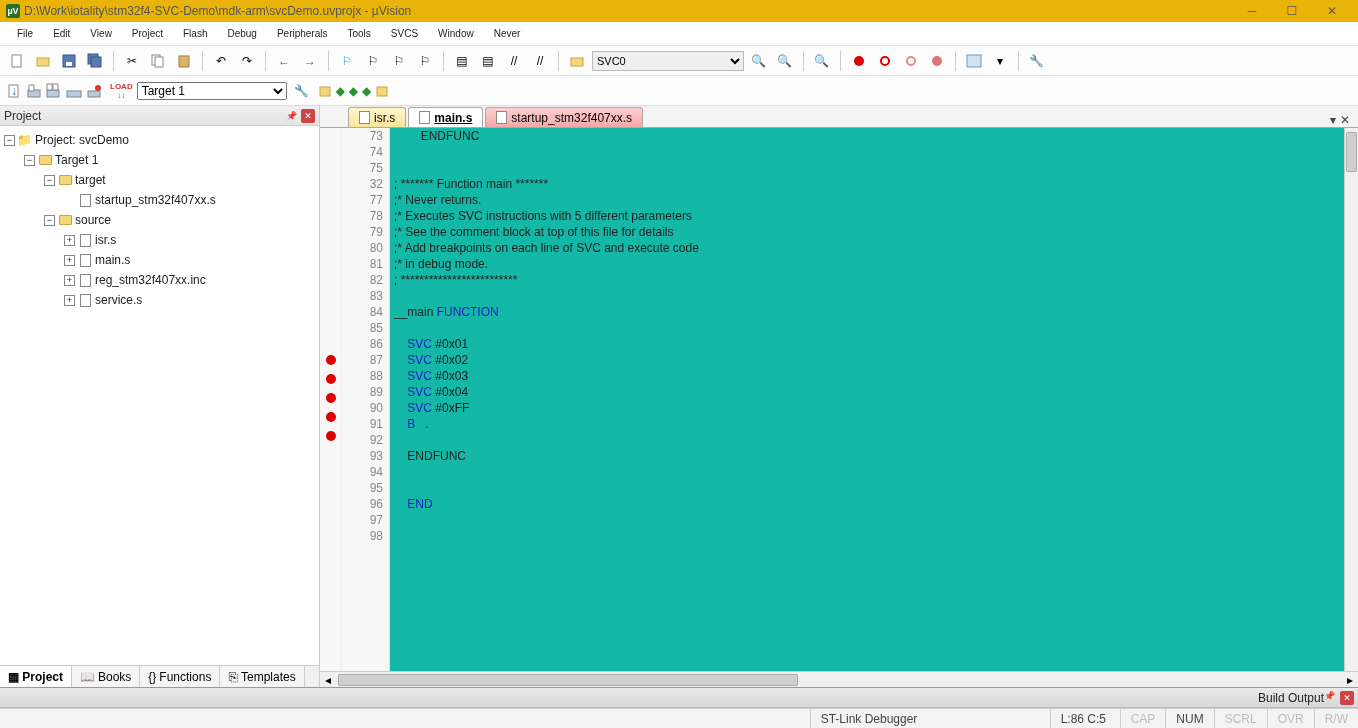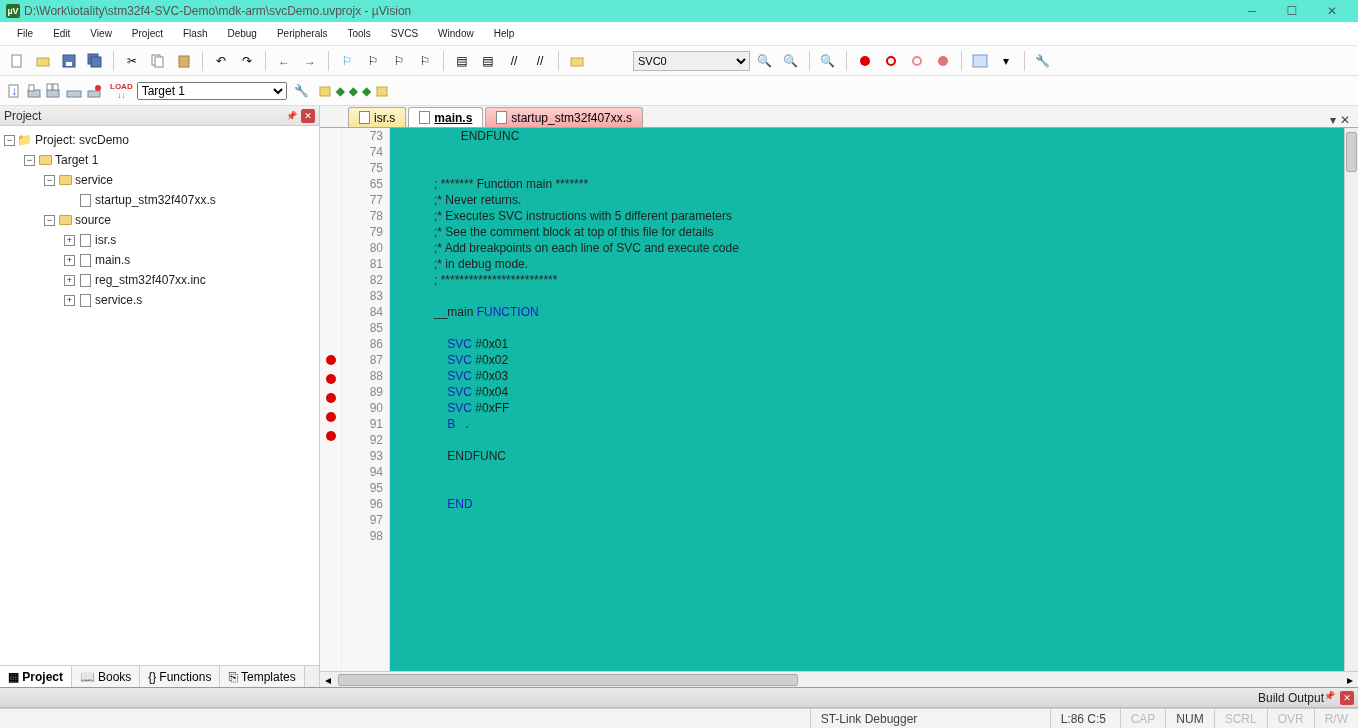--- a/index.html
+++ b/index.html
@@ -1,17 +1,17 @@
 <!DOCTYPE html>
 <html><head>
 <meta charset="utf-8">
 <style>
 * { margin: 0; padding: 0; box-sizing: border-box; font-family: "Segoe UI", Tahoma, sans-serif; font-size: 12px; }
 body { background: #ffffff; width: 1358px; height: 728px; overflow: hidden; display: flex; flex-direction: column; }
-.titlebar { height: 22px; background: #5eead4; display: flex; align-items: center; padding: 0 6px; justify-content: space-between; }
+.titlebar { height: 22px; background: #eab308; display: flex; align-items: center; padding: 0 6px; justify-content: space-between; }
 .titlebar .title { color: #555; font-size: 11px; display: flex; align-items: center; gap: 4px; }
 .titlebar .title .appicon { width:14px; height:14px; background:#2a6e2a; border-radius:2px; display:inline-flex;align-items:center;justify-content:center;color:#fff;font-size:9px;font-weight:bold;}
 .titlebar .wincontrols { display: flex; }
 .titlebar .wincontrols div { width: 40px; height: 22px; display:flex;align-items:center;justify-content:center; color:#555; }
 .menubar { height: 24px; background: #ffffff; display: flex; align-items: center; padding: 0 8px; gap: 2px; border-bottom:1px solid #e5e5e5;}
 .menubar span { padding: 3px 9px; color: #222; font-size: 10px; cursor:default; }
 .toolbar { height: 30px; background: #fcfcfc; border-bottom: 1px solid #ddd; display: flex; align-items: center; padding: 0 6px; gap: 4px; }
 .toolbar .sep { width:1px; height:20px; background:#ccc; margin:0 3px;}
 .toolbar .tbtn { width:22px; height:22px; display:flex;align-items:center;justify-content:center; }
 .toolbar select { height:20px; font-size:11px; border:1px solid #bbb; }
@@ -37,21 +37,21 @@
 .editor-tab { height:20px; display:flex;align-items:center;gap:4px;padding:0 10px;font-size:11px;border:1px solid #aaa;border-bottom:none;margin-right:2px;border-radius:3px 3px 0 0;}
 .editor-tab.yellow{background:linear-gradient(#fff6cc,#f6e69a);}
 .editor-tab.white{background:#fff;}
 .editor-tab.red{background:linear-gradient(#fdd0d0,#f5a8a8);}
 .editor-tab .fico{width:11px;height:13px;background:#fff;border:1px solid #888;}
 .editor-tabbar-right{margin-left:auto;display:flex;align-items:center;gap:4px;padding-right:8px;font-size:10px;color:#444;}
 .editor-content { flex:1; display:flex; background:#14b8a6; overflow:hidden;}
 .breakpoint-col{width:22px;background:#f7f7f7;border-right:1px solid #eee;}
 .gutter { width: 48px; background:#f7f7f7; border-right:1px solid #ddd; font-family:Consolas,monospace; font-size:12px; color:#888; text-align:right; padding-right:6px;}
 .gutter .ln{height:16px;line-height:16px;}
-.code { flex:1; font-family:Consolas,monospace; font-size:12px; color:#222; position:relative;margin-left:40px;}
+.code { flex:1; font-family:Consolas,monospace; font-size:12px; color:#222; position:relative;}
 .code .line{height:16px;line-height:16px;white-space:pre;padding-left:4px;}
 .kw{color:#2020c0;}
 .num{color:#1a1a1a;}
 .bp{width:10px;height:10px;background:#d00;border-radius:50%;margin:3px auto 0;}
 .hscroll{height:16px;background:#f0f0f0;border-top:1px solid #ccc;display:flex;align-items:center;}
 .hscroll .thumb{height:12px;background:#cfcfcf;border:1px solid #aaa;border-radius:2px;}
 .build-output{display:flex;flex-direction:column;border-top:1px solid #999;}
 .build-header{height:20px;background:linear-gradient(#eaeaea,#d8d8d8);display:flex;align-items:center;justify-content:flex-end;padding:0 4px;font-size:11px;color:#222;border-bottom:1px solid #bbb;}
 .build-content{height:108px;background:#fff;font-family:Consolas,monospace;font-size:12px;padding:2px 4px;overflow:auto;color:#222;}
 .statusbar{height:20px;background:#f3f3f3;border-top:1px solid #ccc;display:flex;align-items:center;font-size:11px;color:#444;}
@@ -79,21 +79,21 @@
     <span>File</span>
     <span>Edit</span>
     <span>View</span>
     <span>Project</span>
     <span>Flash</span>
     <span>Debug</span>
     <span>Peripherals</span>
     <span>Tools</span>
     <span>SVCS</span>
     <span>Window</span>
-    <span>Help</span>
+    <span>Never</span>
   </div>
 
 <div class="toolbar">
   <div class="tbtn">
       <svg width="16" height="16">
         <rect x="3" y="2" width="9" height="12" fill="#fff" stroke="#888"></rect>
       </svg>
     </div>
   <div class="tbtn">
       <svg width="16" height="16">
@@ -140,21 +140,21 @@
   <div class="tbtn">▤</div>
   <div class="tbtn">▤</div>
   <div class="tbtn">//</div>
   <div class="tbtn">//</div>
   <div class="sep"></div>
   <div class="tbtn">
       <svg width="16" height="14">
         <rect x="2" y="4" width="12" height="8" fill="#f4d77a" stroke="#c7a642"></rect>
       </svg>
     </div>
-  <select style="width:117px;margin-left:41px;"><option>SVC0</option></select>
+  <select style="width:152px;"><option>SVC0</option></select>
   <div class="tbtn">🔍</div>
   <div class="tbtn">🔍</div>
   <div class="sep"></div>
   <div class="tbtn" style="color:#d00">🔍</div>
   <div class="sep"></div>
   <div class="tbtn">
       <span style="width:10px;height:10px;background:#d00;border-radius:50%;display:block"></span>
     </div>
   <div class="tbtn">
       <span style="width:10px;height:10px;border:2px solid #d00;border-radius:50%;display:block"></span>
@@ -249,21 +249,21 @@
         <span class="ico">
             <div class="folder"></div>
           </span>
         <span>Target 1</span>
       </div>
       <div class="tree-item" style="padding-left:44px">
         <span class="toggle">−</span>
         <span class="ico">
             <div class="folder"></div>
           </span>
-        <span>service</span>
+        <span>target</span>
       </div>
       <div class="tree-item" style="padding-left:64px">
         <span class="spacer"></span>
         <span class="ico">
             <div class="file"></div>
           </span>
         <span>startup_stm32f407xx.s</span>
       </div>
       <div class="tree-item" style="padding-left:44px">
         <span class="toggle">−</span>
@@ -378,21 +378,21 @@
           <div style="height: 16px;"></div>
           <div style="height: 16px;"></div>
           <div style="height: 16px;"></div>
           <div style="height: 16px;"></div>
           <div style="height: 16px;"></div>
         </div>
       <div class="gutter" id="gutter">
           <div class="ln">73</div>
           <div class="ln">74</div>
           <div class="ln">75</div>
-          <div class="ln">65</div>
+          <div class="ln">32</div>
           <div class="ln">77</div>
           <div class="ln">78</div>
           <div class="ln">79</div>
           <div class="ln">80</div>
           <div class="ln">81</div>
           <div class="ln">82</div>
           <div class="ln">83</div>
           <div class="ln">84</div>
           <div class="ln">85</div>
           <div class="ln">86</div>

